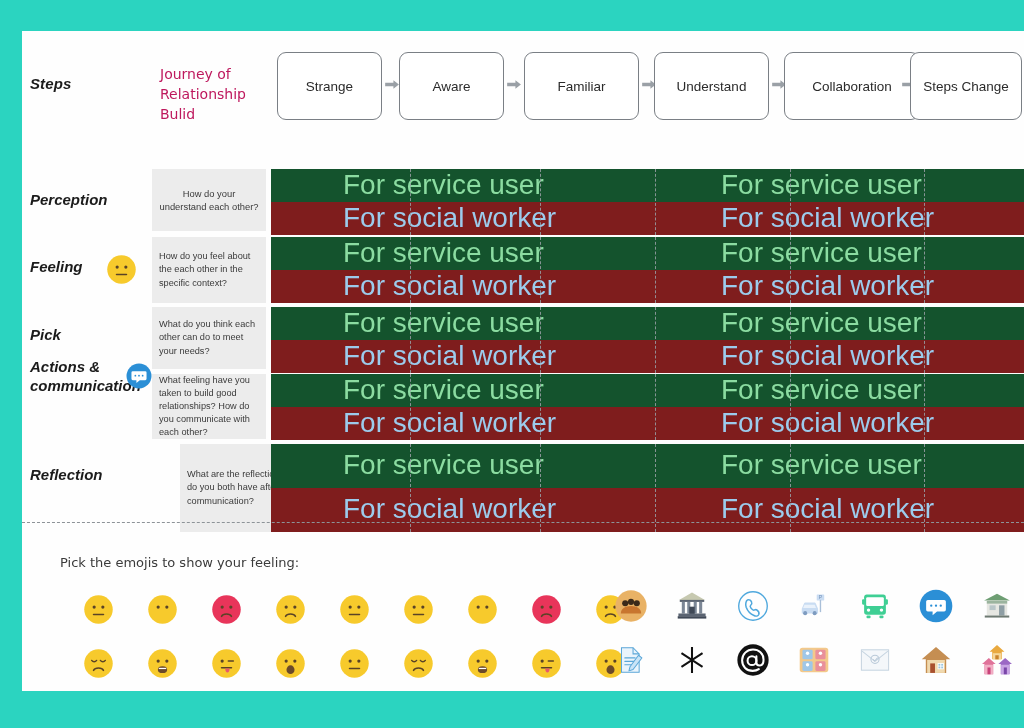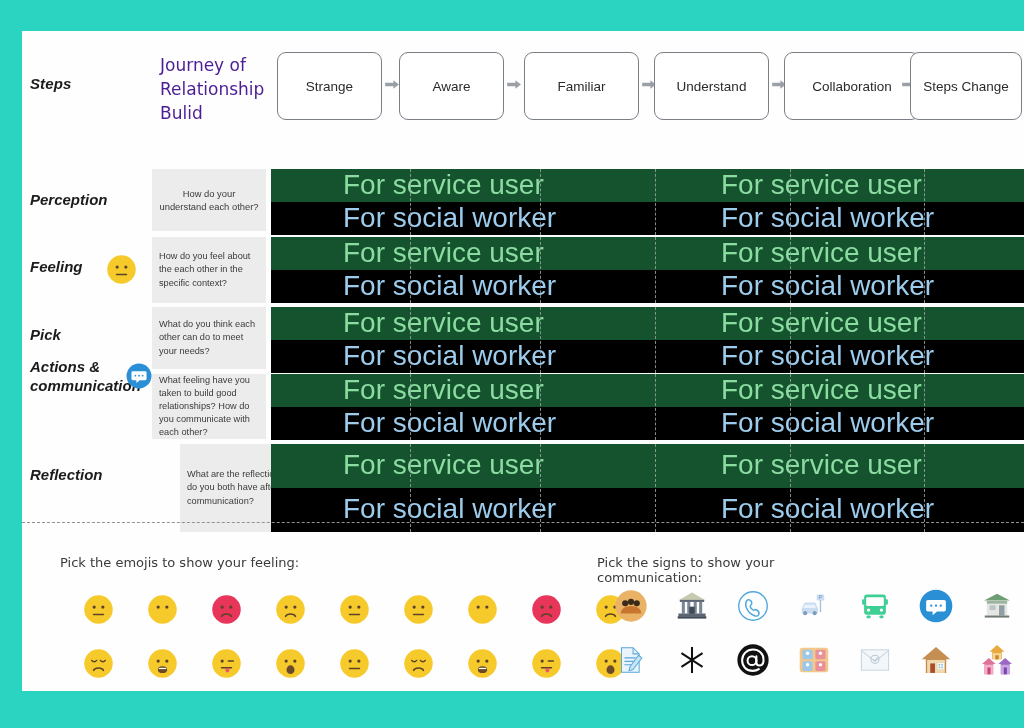--- a/index.html
+++ b/index.html
@@ -37,25 +37,25 @@
     font-weight: bold;
     font-size: 15px;
     color: #1b1b1b;
     letter-spacing: .1px;
     line-height: 1.22;
   }
   #steps-label { left: 8px; top: 44px; }
 
   #journey-title {
     position: absolute;
-    left: 138px; top: 22px;
+    left: 138px; top: 34px;
     width: 110px;
-    font-size: 17px;
+    font-size: 14px;
     line-height: 1.42;
-    color: #4c1d95;
+    color: #be185d;
     font-family: "DejaVu Sans", sans-serif;
   }
 
   .step-box {
     position: absolute;
     top: 21px;
     height: 68px;
     border: 1px solid #7a7f85;
     border-radius: 9px;
     background: #fff;
@@ -114,21 +114,21 @@
     position: absolute;
     left: 249px;
     width: 753px;
   }
   .band {
     position: relative;
     width: 100%;
     overflow: hidden;
   }
   .band.green { background: #14532d; }
-  .band.blue  { background: #000000; }
+  .band.blue  { background: #7f1d1d; }
 
   .wm {
     position: absolute;
     top: 50%;
     transform: translateY(-52%);
     font-size: 28px;
     line-height: 1;
     white-space: nowrap;
     pointer-events: none;
     font-family: "Liberation Sans", sans-serif;
@@ -361,21 +361,20 @@
             <div class="vdash" style="left: 519px; height: 88px;"></div>
             <div class="vdash" style="left: 653px; height: 88px;"></div>
           </div>
         </div>
       </div>
 
     <div id="hdash"></div>
 
     <div id="pickers">
       <div class="picker-title" id="emoji-title">Pick the emojis to show your feeling:</div>
-      <div class="picker-title" id="sign-title">Pick the signs to show your communication:</div>
       <div class="icon-grid" id="emoji-row1">
           <div class="icon-cell">
             <svg class="face" viewBox="0 0 100 100" width="31" height="31">
               <circle cx="50" cy="50" r="46" fill="#F7CA2C"></circle>
               <circle cx="36" cy="42" r="5.2" fill="#5a4326"></circle>
               <circle cx="64" cy="42" r="5.2" fill="#5a4326"></circle>
               <path d="M34 66h32" stroke="#5a4326" stroke-width="5" stroke-linecap="round"></path>
             </svg>
           </div>
           <div class="icon-cell">

